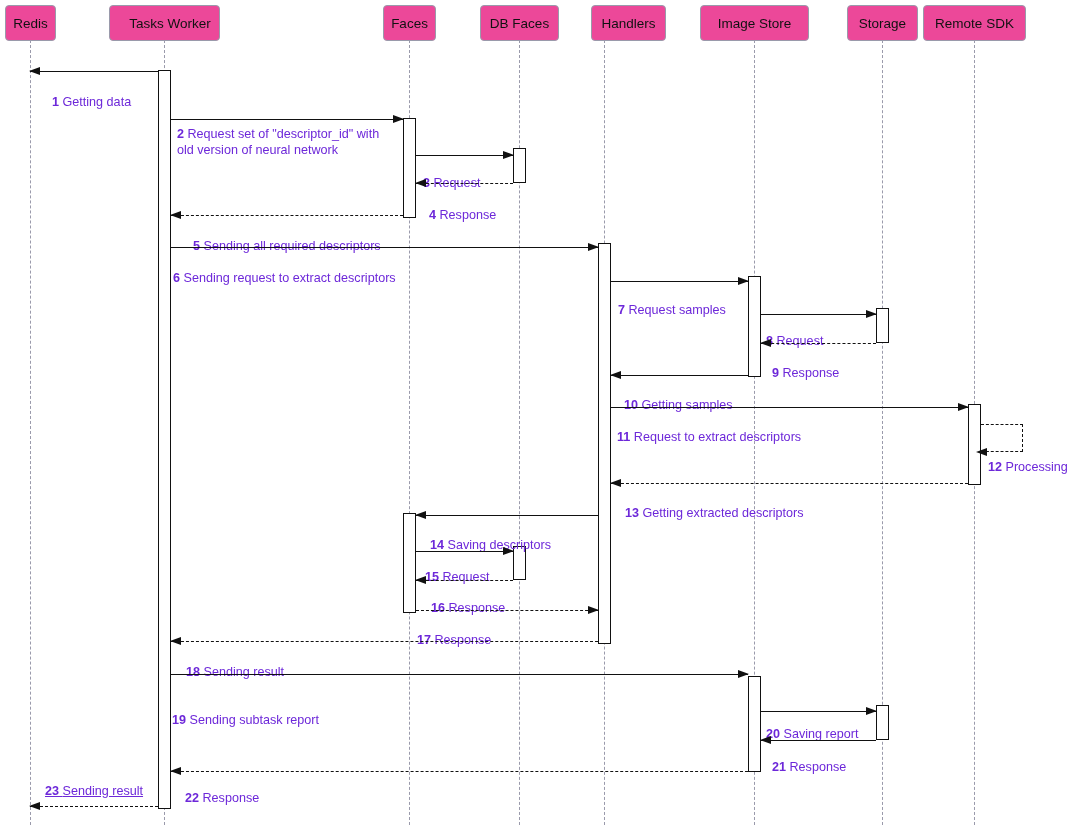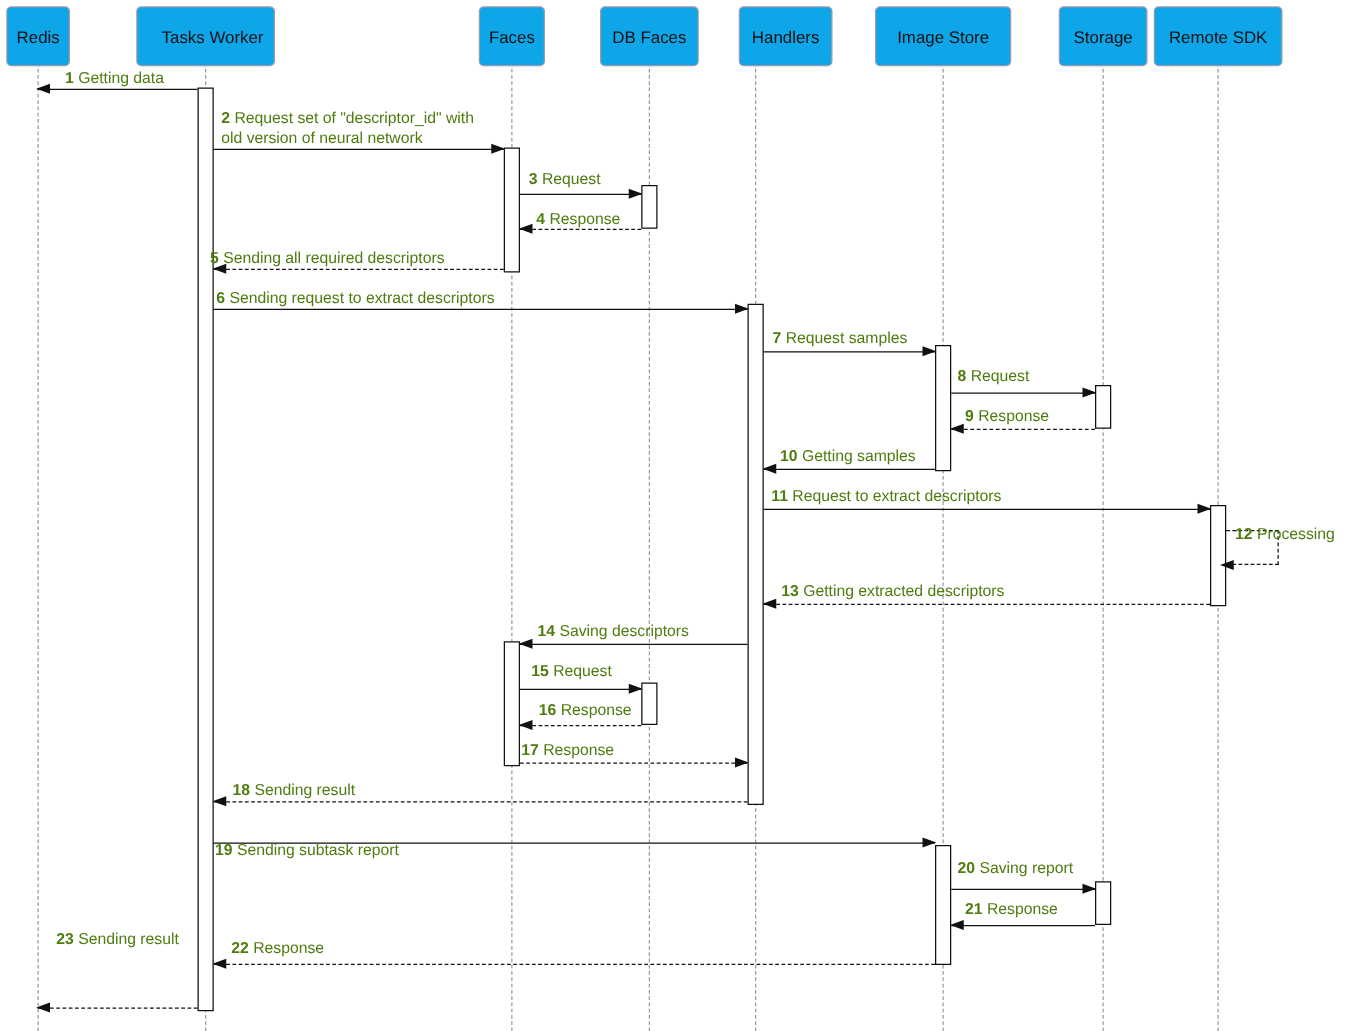--- a/index.html
+++ b/index.html
@@ -11,24 +11,24 @@
     position:relative;
     width:1076px;
     height:825px;
     background:#ffffff;
     overflow:hidden;
   }
   
   .participant{
     position:absolute;
     box-sizing:border-box;
-    background:#0ea5e9;
+    background:#ec4899;
     border:1px solid #9a9aab;
     border-radius:4px;
-    height:48px;
+    height:36px;
     display:flex;
     align-items:center;
     justify-content:center;
     font-size:13.5px;
     color:#111111;
     white-space:nowrap;
     padding:0 9px;
   }
   
   .lifeline{
@@ -81,23 +81,24 @@
     border-left:11px solid #111111;
   }
   .arrowhead.left::after{
     left:0;
     border-right:11px solid #111111;
   }
   
   .label{
     position:absolute;
     font-size:12.6px;
-    color:#4d7c0f;
+    color:#6d28d9;
     white-space:nowrap;
     line-height:15.5px;
+    margin-top:40px;
   }
   .label .num{font-weight:bold;}
   .label.wrap{white-space:normal;}
   
   .selfmsg{
     position:absolute;
     box-sizing:border-box;
     border-top:1.4px dashed #111111;
     border-right:1.4px dashed #111111;
     border-bottom:1.4px dashed #111111;
@@ -144,21 +145,21 @@
     <div class="label" style="left: 423px; top: 136px;"><span class="num">3</span> <span class="txt">Request</span></div>
     <div class="msg dashed" style="left: 415.5px; width: 97px; top: 183px;">
       <div class="line"></div>
       <div class="arrowhead left"></div>
     </div>
     <div class="label" style="left: 429px; top: 168px;"><span class="num">4</span> <span class="txt">Response</span></div>
     <div class="msg dashed" style="left: 170.5px; width: 232px; top: 215px;">
       <div class="line"></div>
       <div class="arrowhead left"></div>
     </div>
-    <div class="label" style="left: 168px; top: 199px;"><span class="num">5</span> <span class="txt">Sending all required descriptors</span></div>
+    <div class="label" style="left: 193px; top: 199px;"><span class="num">5</span> <span class="txt">Sending all required descriptors</span></div>
     <div class="msg" style="left: 170.5px; width: 427px; top: 247px;">
       <div class="line"></div>
       <div class="arrowhead right"></div>
     </div>
     <div class="label" style="left: 173px; top: 231px;"><span class="num">6</span> <span class="txt">Sending request to extract descriptors</span></div>
     <div class="msg" style="left: 610.5px; width: 137px; top: 281px;">
       <div class="line"></div>
       <div class="arrowhead right"></div>
     </div>
     <div class="label" style="left: 618px; top: 263px;"><span class="num">7</span> <span class="txt">Request samples</span></div>
@@ -229,21 +230,21 @@
     <div class="label" style="left: 772px; top: 720px;"><span class="num">21</span> <span class="txt">Response</span></div>
     <div class="msg dashed" style="left: 170.5px; width: 577px; top: 771px;">
       <div class="line"></div>
       <div class="arrowhead left"></div>
     </div>
     <div class="label" style="left: 185px; top: 751px;"><span class="num">22</span> <span class="txt">Response</span></div>
     <div class="msg dashed" style="left: 30px; width: 127.5px; top: 806px;">
       <div class="line"></div>
       <div class="arrowhead left"></div>
     </div>
-    <div class="label" style="left: 45px; top: 744px;"><span class="num">23</span> <span class="txt">Sending result</span></div>
+    <div class="label" style="left: 45px; top: 744px; text-decoration: underline;"><span class="num">23</span> <span class="txt">Sending result</span></div>
     <div class="selfmsg" style="left: 981px; top: 424px; width: 42px; height: 28px;"></div>
     <div class="msg dashed" style="left: 977px; width: 4px; top: 452px;">
       <div class="arrowhead left"></div>
     </div>
     <div class="label" style="left: 988px; top: 420px;"><span class="num">12</span> <span>Processing</span></div>
     <div class="participant" style="left: 5px; width: 51px; top: 5px;">
       <span>Redis</span>
     </div>
     <div class="participant" style="left: 109px; width: 111px; top: 5px; padding-left: 20px;">
       <span>Tasks Worker</span>

